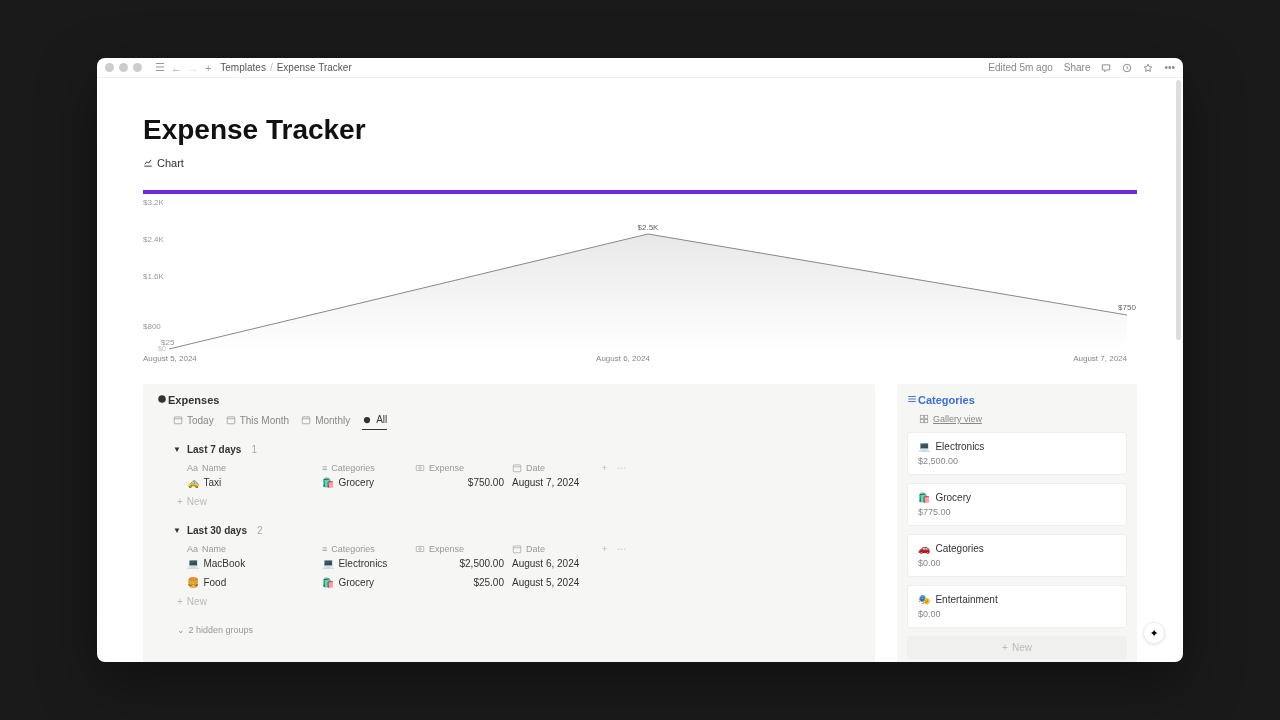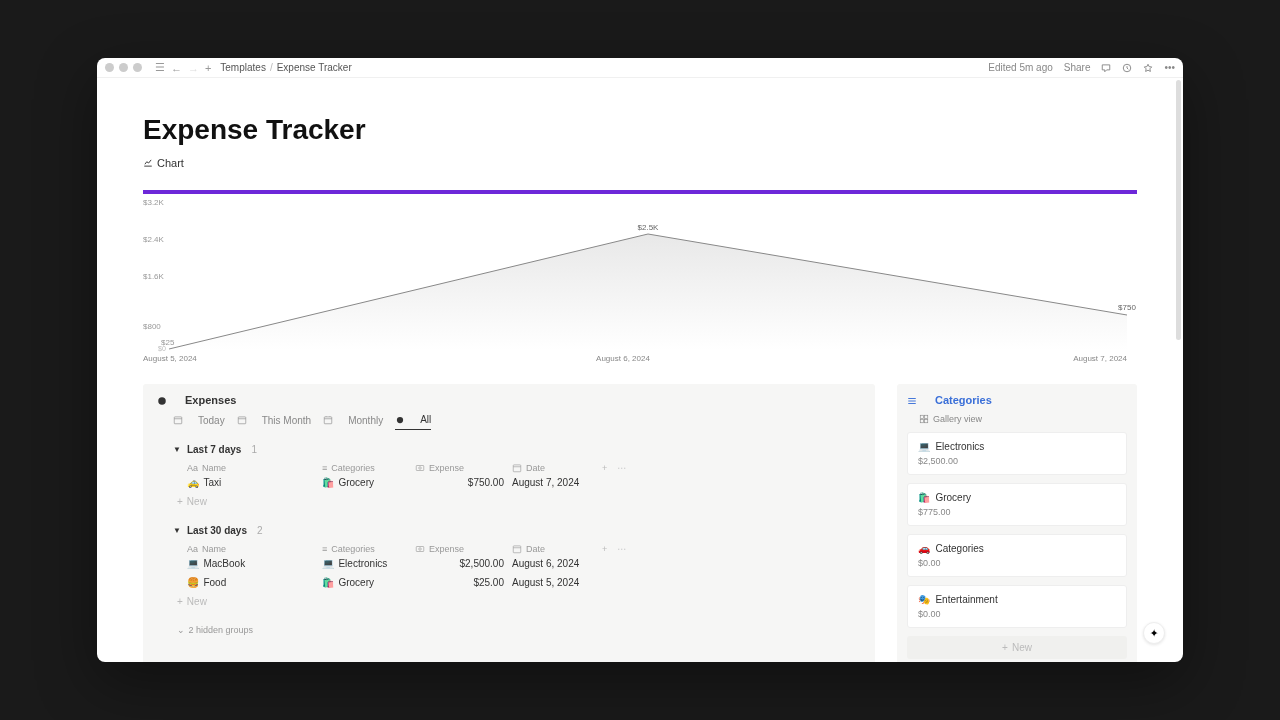--- a/index.html
+++ b/index.html
@@ -50,24 +50,24 @@
 .xtick { position: absolute; font-size: 8px; color: #888; top: 160px; }
 .chart-svg { position: absolute; left: 26px; top: 4px; width: 958px; height: 152px; }
 .legend { text-align: center; font-size: 8px; color: #888; margin-top: 4px; }
 .legend .dash { letter-spacing: 1px; margin-right: 3px; }
 .ptlabel { position: absolute; font-size: 8px; color: #666; transform: translate(-50%, -100%); }
 
 .panels { display: flex; gap: 22px; margin-top: 14px; }
 .panel-left { flex: 1; background: #f6f6f5; border-radius: 3px; padding: 10px 14px 14px 14px; }
 .panel-right { width: 240px; background: #f6f6f5; border-radius: 3px; padding: 10px 10px 14px 10px; }
 
-.db-title { font-size: 11px; font-weight: 600; color: #333; display: flex; align-items: flex-end; gap: 18px; }
+.db-title { font-size: 11px; font-weight: 600; color: #333; display: flex; align-items: flex-start; gap: 1px; }
 .db-title.blue { color: #3a6fd8; }
 .db-tabs { display: flex; gap: 12px; font-size: 10px; color: #888; margin-top: 8px; padding-left: 16px; }
-.db-tab { display: flex; gap: 15px; align-items: center; padding-bottom: 4px; cursor: pointer; }
+.db-tab { display: flex; gap: 4px; align-items: center; padding-bottom: 4px; cursor: pointer; }
 .db-tab.active { color: #333; border-bottom: 1.5px solid #333; justify-content: center; }
 
 .group-header { display: flex; align-items: center; gap: 6px; font-size: 10px; font-weight: 600; color: #333; margin-top: 14px; padding-left: 16px; }
 .group-header .count { color: #aaa; font-weight: 400; margin-left: 4px; }
 .triangle { font-size: 8px; }
 
 .thead { display: flex; font-size: 9px; color: #999; margin-top: 8px; padding-left: 30px; align-items: flex-start; }
 .col-name { width: 135px; display: flex; gap: 4px; align-items: center; }
 .col-cat { width: 93px; display: flex; gap: 4px; align-items: center; }
 .col-exp { width: 97px; display: flex; gap: 4px; align-items: center; }
@@ -75,21 +75,21 @@
 .col-actions { display: flex; gap: 10px; color: #bbb; }
 
 .trow { display: flex; font-size: 10px; color: #333; padding: 4px 0 4px 30px; align-items: center; }
 .trow .col-exp { justify-content: flex-end; padding-right: 8px; color: #333; }
 .pill { display: inline-flex; gap: 4px; align-items: center; }
 .emoji { font-size: 10px; }
 
 .new-row { font-size: 10px; color: #bbb; padding: 4px 0 4px 20px; display: flex; gap: 4px; align-items: center; }
 .hidden-groups { font-size: 9px; color: #999; padding-left: 20px; margin-top: 14px; display: flex; gap: 4px; align-items: center; }
 
-.gallery-label { font-size: 9px; color: #888; margin-top: 8px; padding-left: 12px; display: flex; gap: 4px; align-items: center; }
+.gallery-label { font-size: 9px; color: #888; margin-top: 8px; padding-left: 12px; display: flex; gap: 4px; align-items: center; text-decoration: underline; }
 .cat-card { background: #fff; border: 1px solid #eee; border-radius: 3px; padding: 8px 10px; margin-top: 8px; }
 .cat-card .cname { font-size: 10px; color: #333; display: flex; gap: 5px; align-items: center; }
 .cat-card .camount { font-size: 9px; color: #888; margin-top: 4px; }
 .new-card { background: #f0f0ee; border-radius: 3px; padding: 6px; margin-top: 8px; text-align: center; font-size: 10px; color: #bbb; display: flex; justify-content: center; gap: 4px; }
 
 .tiny-icon { width: 10px; height: 10px; display: inline-block; }
 
 .float-btn { position: absolute; right: 18px; bottom: 18px; width: 22px; height: 22px; border-radius: 50%; background: #fff; border: 1px solid #eee; box-shadow: 0 1px 3px rgba(0,0,0,0.1); display: flex; align-items: center; justify-content: center; font-size: 11px; }
 .scrollbar { position: absolute; right: 2px; top: 22px; width: 5px; height: 260px; background: #ddd; border-radius: 3px; }
 </style>

